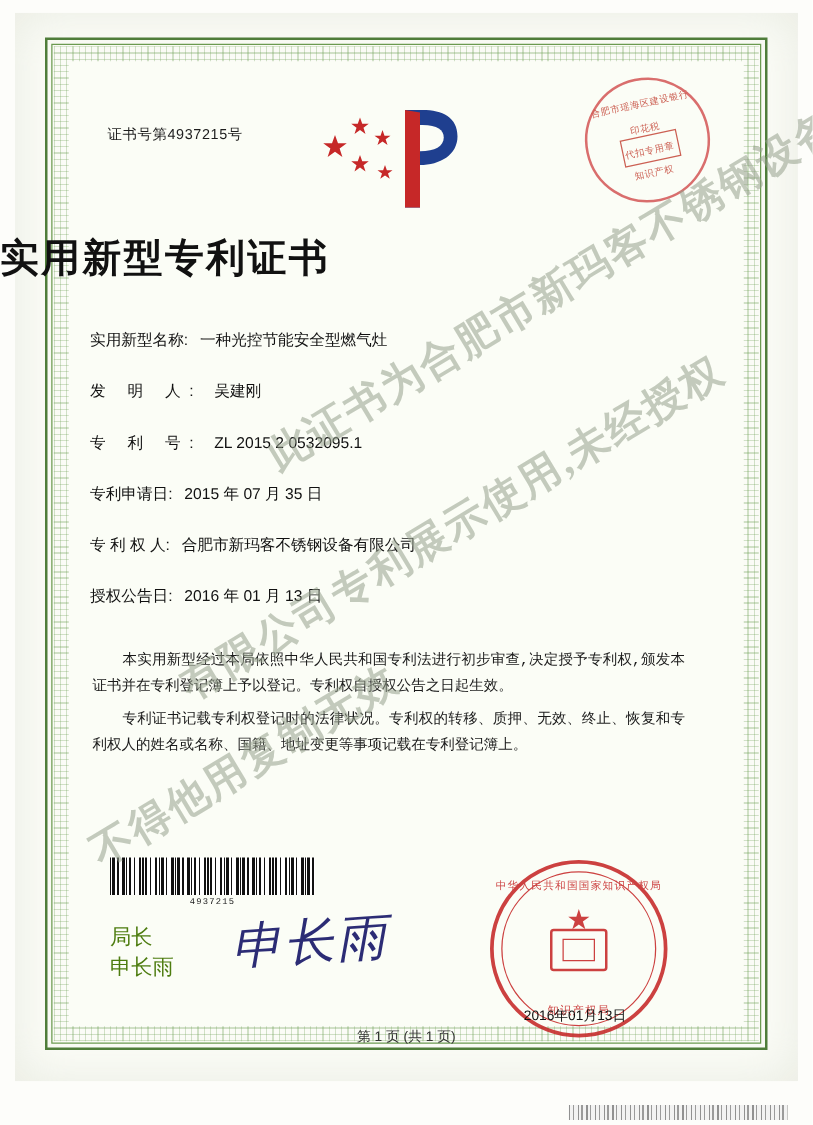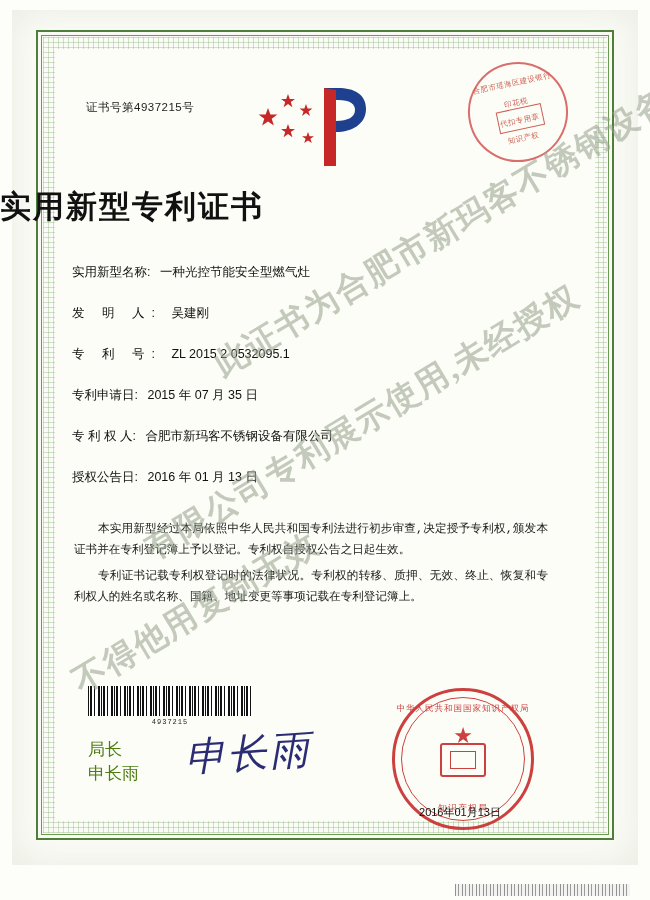--- a/index.html
+++ b/index.html
@@ -414,19 +414,20 @@
 
   <div class="seal">
     <div class="seal-inner"></div>
     <div class="seal-text-top">中华人民共和国国家知识产权局</div>
     <div class="seal-star">★</div>
     <div class="seal-emblem"></div>
     <div class="seal-text-bottom">知识产权局</div>
   </div>
   <div class="seal-date">2016年01月13日</div>
 
+  <div class="footer-page">第 1 页 (共 1 页)</div>
 
   <div class="watermark wm1">此证书为合肥市新玛客不锈钢设备</div>
   <div class="watermark wm2">有限公司专利展示使用,未经授权</div>
   <div class="watermark wm3">不得他用复制无效</div>
 
   <div class="bottom-strip"></div>
 </div>
 
 </body></html>

